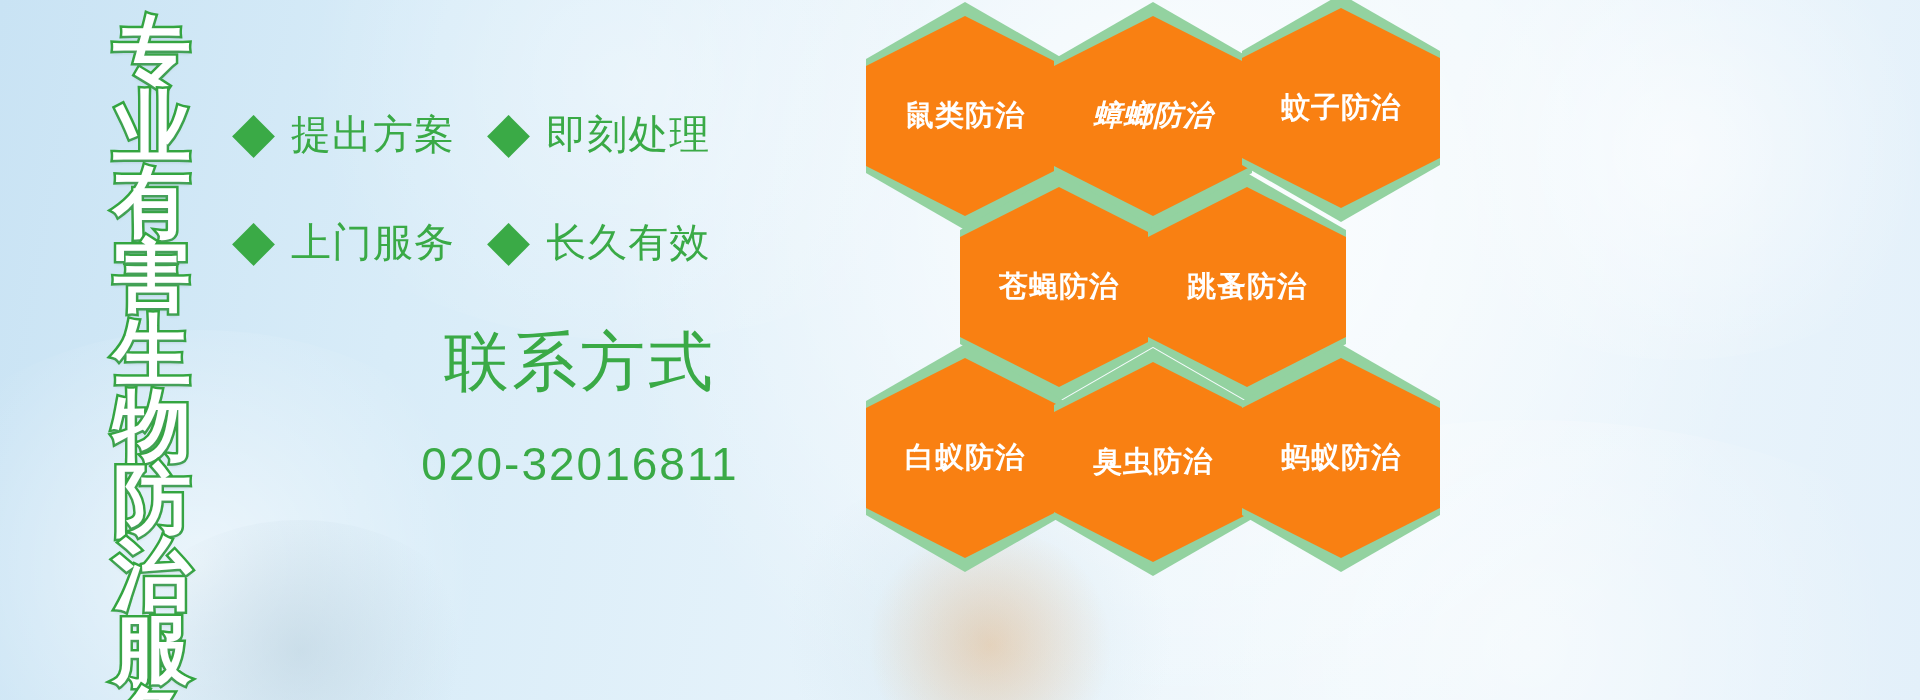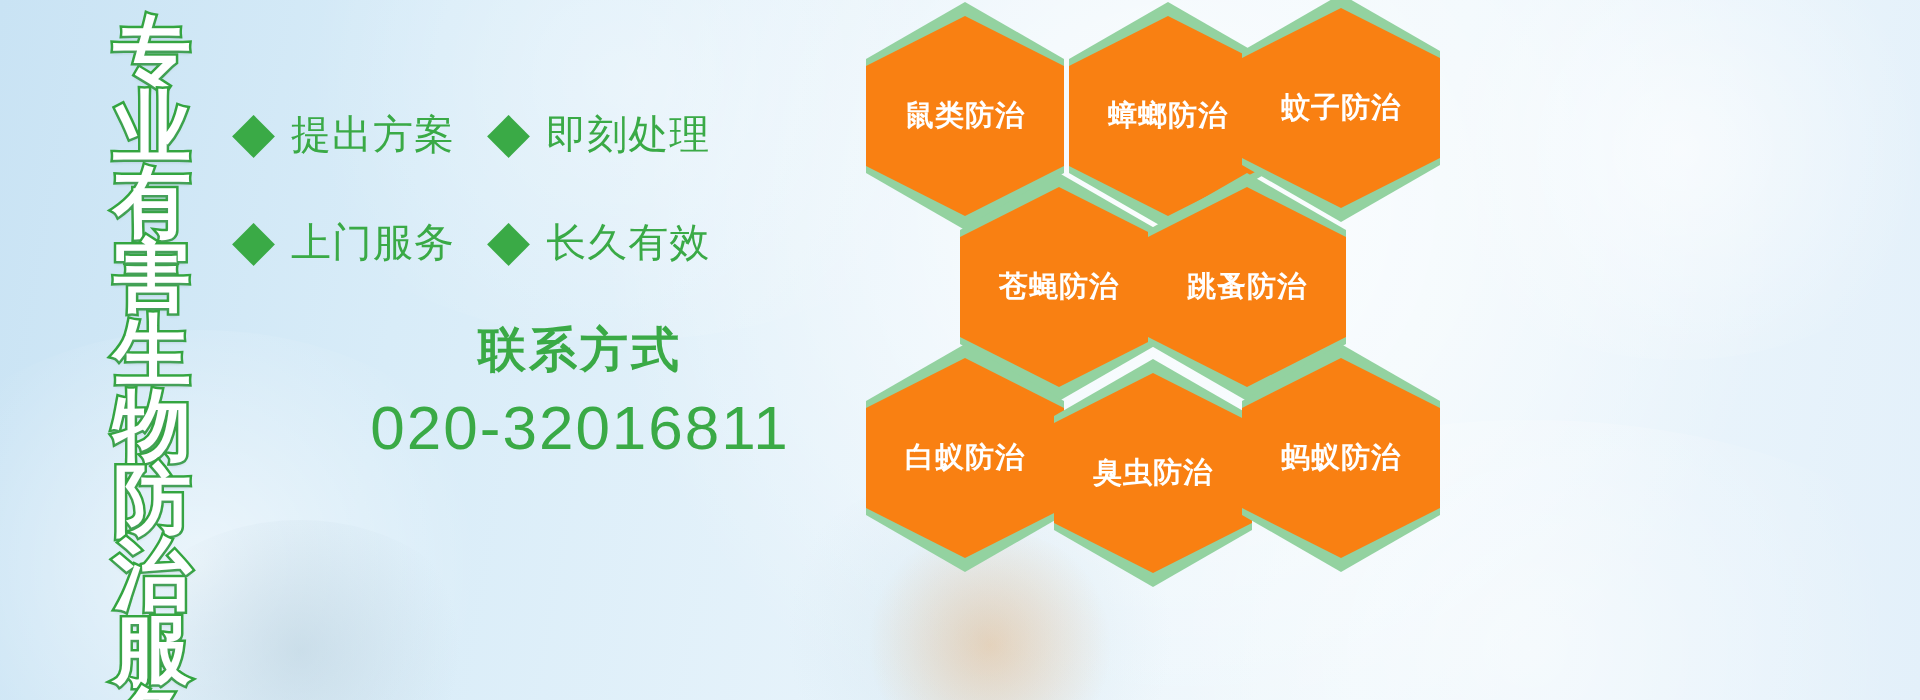--- a/index.html
+++ b/index.html
@@ -55,25 +55,25 @@
   }
   .feature-label{
     color:#3aaa46;font-size:40px;font-weight:normal;letter-spacing:1px;
     white-space:nowrap;
   }
   .feature-item + .feature-item{margin-left:32px;}
 
   
   #contact{position:absolute;left:300px;top:318px;width:560px;text-align:center;}
   #contact-title{
-    color:#3aaa46;font-size:48px;font-weight:bold;letter-spacing:3px;
-    margin-bottom:8px;
+    color:#3aaa46;font-size:65px;font-weight:normal;letter-spacing:3px;
+    margin-bottom:30px;
   }
   .phone{
-    color:#3aaa46;font-size:62px;font-weight:normal;letter-spacing:2px;
+    color:#3aaa46;font-size:46px;font-weight:normal;letter-spacing:2px;
     line-height:1.22;white-space:nowrap;
   }
 
   
   #honeycomb{position:absolute;left:862px;top:-6px;width:620px;height:560px;}
   .hex{
     position:absolute;width:198px;height:228px;
     -webkit-clip-path:polygon(50% 0%,100% 25%,100% 75%,50% 100%,0% 75%,0% 25%);
     clip-path:polygon(50% 0%,100% 25%,100% 75%,50% 100%,0% 75%,0% 25%);
     background:#93d2a0;
@@ -146,21 +146,21 @@
   </div>
 
   <div id="honeycomb">
 
     <div class="hex" style="left:4px;top:8px;">
       <div class="hex-inner">
         <span class="hex-label">鼠类防治</span>
       </div>
     </div>
 
-    <div class="hex" style="left:207px;top:8px;">
+    <div class="hex" style="left:192px;top:8px;font-style:italic;">
       <div class="hex-inner">
         <span class="hex-label">蟑螂防治</span>
       </div>
     </div>
 
     <div class="hex" style="left:380px;top:0;">
       <div class="hex-inner">
         <span class="hex-label">蚊子防治</span>
       </div>
     </div>
@@ -176,21 +176,21 @@
         <span class="hex-label">跳蚤防治</span>
       </div>
     </div>
 
     <div class="hex" style="left:4px;top:350px;">
       <div class="hex-inner">
         <span class="hex-label">白蚁防治</span>
       </div>
     </div>
 
-    <div class="hex" style="left:192px;top:365px;">
+    <div class="hex" style="left:192px;top:354px;">
       <div class="hex-inner">
         <span class="hex-label">臭虫防治</span>
       </div>
     </div>
 
     <div class="hex" style="left:380px;top:350px;align-items:center;">
       <div class="hex-inner">
         <span class="hex-label">蚂蚁防治</span>
       </div>
     </div>

